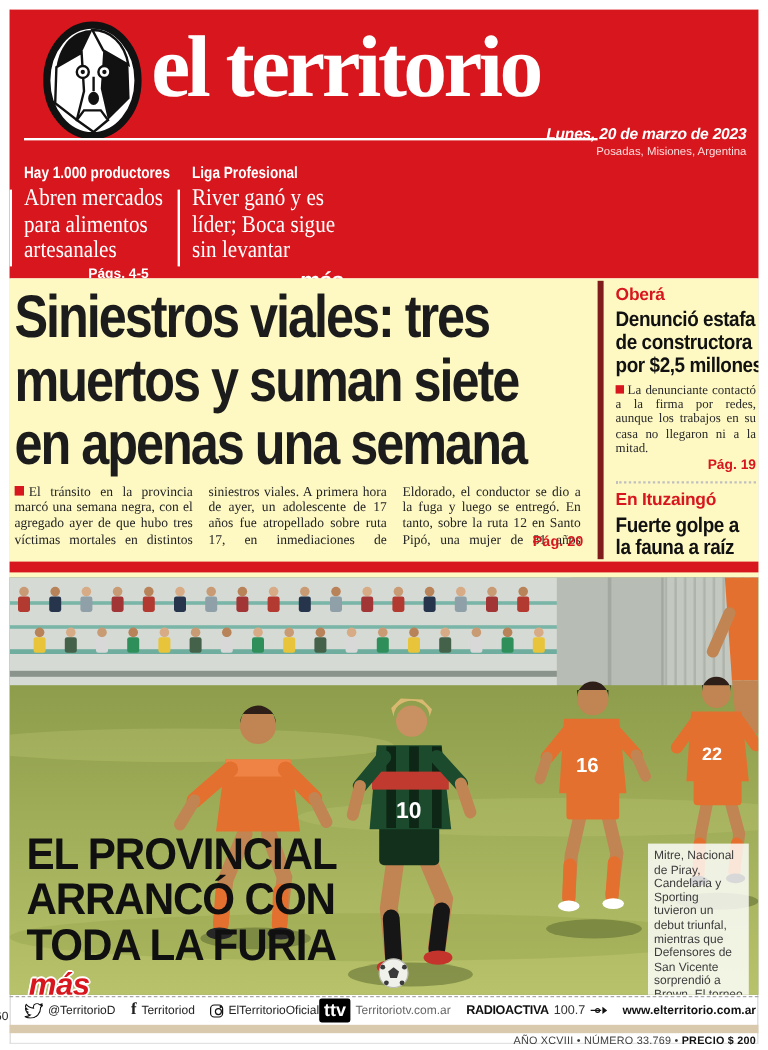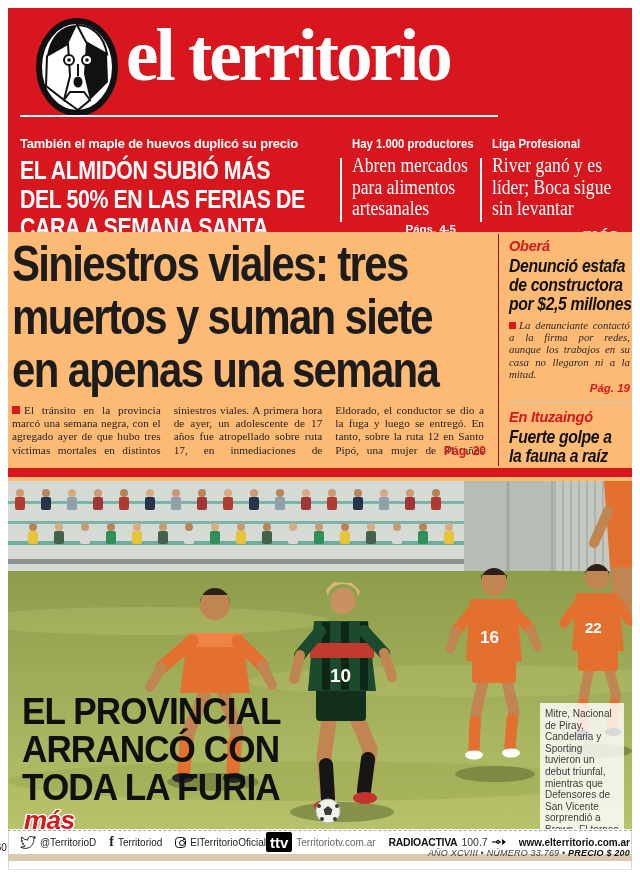--- a/index.html
+++ b/index.html
@@ -35,35 +35,35 @@
   .lead-line{font-size:26px;line-height:28.5px;font-weight:800;letter-spacing:-.5px;white-space:nowrap;
       transform:scaleX(.82);transform-origin:left center;}
   .pag-white{font-size:11.5px;font-weight:bold;text-align:right;margin-top:3px;}
   .kicker-col{font-size:13.5px;font-weight:bold;white-space:nowrap;transform:scaleX(.84);
       transform-origin:left center;margin-bottom:4px;}
   .serif-line{font-family:"Liberation Serif",serif;font-size:20px;line-height:21.5px;white-space:nowrap;
       transform:scaleX(.88);transform-origin:left center;}
   .mas-white{font-style:italic;font-weight:900;font-size:19px;text-align:right;letter-spacing:-.5px;margin-top:4px;}
 
   
-  .main-section{position:absolute;left:8px;top:232px;width:624px;height:294px;background:#fdba74;}
+  .main-section{position:absolute;left:8px;top:232px;width:624px;height:294px;background:#fef9c3;}
   .main-left{position:absolute;left:4px;top:0;width:476px;height:236px;}
   .main-h-line{font-size:50px;line-height:53px;font-weight:800;letter-spacing:-2px;color:var(--ink);
       white-space:nowrap;transform:scaleX(.84);transform-origin:left center;}
   .main-h{padding-top:6px;}
   .main-body{position:absolute;left:0;top:172px;width:472px;
       font-family:"Liberation Serif",serif;font-size:11.3px;line-height:13.2px;color:#252525;
       column-count:3;column-gap:13px;text-align:justify;height:58px;overflow:hidden;}
   .bullet{display:inline-block;width:8px;height:8px;background:var(--red);margin-right:4px;}
   .pag-red{color:var(--red);font-weight:bold;font-size:12px;}
   .main-pag{position:absolute;right:2px;top:212px;}
 
   
   .sidebar{position:absolute;left:490px;top:2px;width:134px;height:232px;
-      border-left:1px solid #7f1d1d;padding:4px 2px 0 10px;overflow:hidden;font-style:italic;}
+      border-left:5px solid #7f1d1d;padding:4px 2px 0 10px;overflow:hidden;}
   .sb-kicker{color:var(--red);font-size:14.5px;font-weight:bold;letter-spacing:-.2px;margin-bottom:3px;}
   .sb-h-line{font-size:17.5px;line-height:19px;font-weight:800;letter-spacing:-.4px;color:#111;
       white-space:nowrap;transform:scaleX(.9);transform-origin:left center;}
   .sb-body{font-family:"Liberation Serif",serif;font-size:10.8px;line-height:12.2px;color:#2a2a2a;
       margin-top:5px;text-align:justify;}
   .sb-body .bullet{width:7px;height:7px;margin-right:3px;}
   .sb-pag{text-align:right;margin-top:2px;font-size:11.5px;}
   .dotline{border-top:2px dotted #c0c0c0;margin:7px 0 6px 0;}
 
   
@@ -90,21 +90,21 @@
   .ig-box{width:11px;height:11px;border:1.4px solid #111;border-radius:3.5px;position:relative;}
   .ig-box::after{content:"";position:absolute;left:2.2px;top:2.2px;width:4.4px;height:4.4px;
       border:1.2px solid #111;border-radius:50%;}
   .ig-box::before{content:"";position:absolute;right:.8px;top:.8px;width:1.6px;height:1.6px;
       background:#111;border-radius:50%;}
   .ttv{background:#000;color:#fff;font-weight:bold;font-size:15px;padding:1.5px 4px;border-radius:2px;}
   .radio-brand{font-weight:900;font-size:10.5px;letter-spacing:-.3px;color:#111;}
   .radio-freq{font-weight:400;font-size:10.5px;color:#333;}
   .web{font-weight:bold;font-size:10px;color:#111;}
   .tanbar{position:absolute;left:0;top:23px;width:624px;height:7px;background:var(--tan);}
-  .edition{position:absolute;right:2px;top:17px;font-size:9px;color:#3d3d3d;letter-spacing:.2px;font-style:italic;}
+  .edition{position:absolute;right:2px;top:31px;font-size:9px;color:#3d3d3d;letter-spacing:.2px;}
   .edition b{color:#111;}
 </style>
 </head>
 <body>
 
 <div class="page">
   <div class="frame"></div>
 
   <div class="masthead">
     <div class="logo">
@@ -118,31 +118,26 @@
         <circle cx="35" cy="44" r="1.8" fill="#111"></circle>
         <circle cx="53" cy="44" r="5" fill="#fff" stroke="#111" stroke-width="2"></circle>
         <circle cx="53" cy="44" r="1.8" fill="#111"></circle>
         <line x1="44" y1="48" x2="44" y2="60" stroke="#111" stroke-width="2"></line>
         <ellipse cx="44" cy="66" rx="4.5" ry="5.5" fill="#111"></ellipse>
         <path d="M30 84 L44 94 L56 84 L50 76 L36 76 Z" fill="#fff" stroke="#111" stroke-width="2"></path>
       </svg>
     </div>
     <div class="mast-title">el territorio</div>
     <div class="date-rule"></div>
+    <div class="date-box">
+      <div class="date-line">Lunes, 20 de marzo de 2023</div>
+      <div class="loc-line">Posadas, Misiones, Argentina</div>
+    </div>
 
     <div class="strips">
-      <div class="strip-lead">
-        <div class="kicker-sm">También el maple de huevos duplicó su precio</div>
-        <div>
-          <div class="lead-line">EL ALMIDÓN SUBIÓ MÁS</div>
-          <div class="lead-line">DEL 50% EN LAS FERIAS DE</div>
-          <div class="lead-line">CARA A SEMANA SANTA</div>
-        </div>
-        <div class="pag-white" style="padding-right:28px">Pág. 6</div>
-      </div>
       <div class="vdiv"></div>
       <div class="strip-mid">
         <div class="kicker-col">Hay 1.000 productores</div>
         <div>
           <div class="serif-line">Abren mercados</div>
           <div class="serif-line">para alimentos</div>
           <div class="serif-line">artesanales</div>
         </div>
         <div class="pag-white">Págs. 4-5</div>
       </div>

